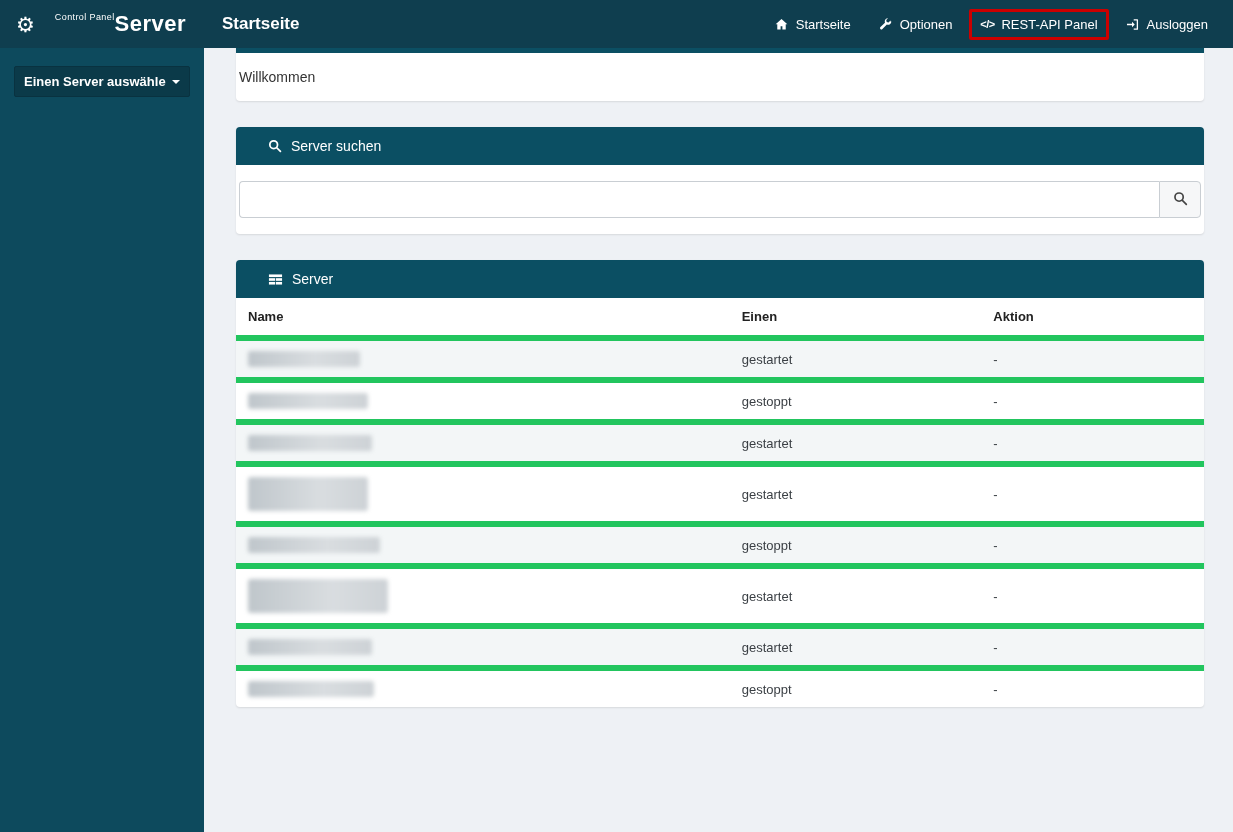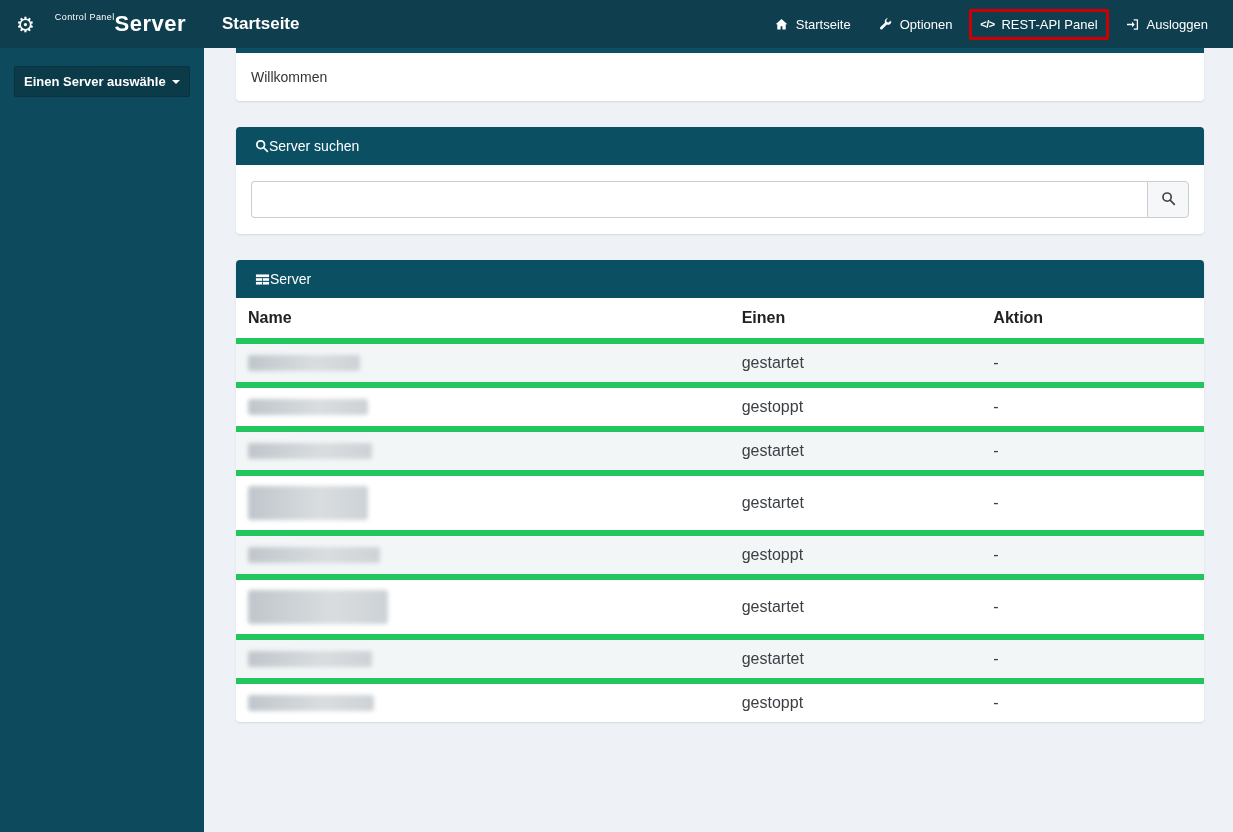--- a/index.html
+++ b/index.html
@@ -38,39 +38,39 @@
     width:176px; background:#0b3a49; color:#fff; border:1px solid #093240;
     border-radius:2px; font-size:13px; font-family:inherit; padding:7px 9px;
     display:flex; align-items:center; cursor:pointer; text-align:left;font-weight:bold;
   }
   .server-select .lbl { flex:1; white-space:nowrap; overflow:hidden; }
   .caret { width:0; height:0; border-left:4px solid transparent; border-right:4px solid transparent; border-top:4px solid #fff; margin-left:4px; }
   
   .main { margin-left:204px; padding:15px 0 30px 32px; }
   .panel { width:968px; background:#fff; border-radius:4px; margin-bottom:26px; box-shadow:0 1px 2px rgba(0,0,0,.10); }
   .panel-header {
-    background:#0b4f63; color:#fff; padding:10px 19px; border-radius:4px 4px 0 0;
-    display:flex; align-items:center; font-size:14px; min-height:38px;
+    background:#0b4f63; color:#fff; padding:10px 32px; border-radius:4px 4px 0 0;
+    display:flex; align-items:center; gap:9px; font-size:14px; min-height:38px;
   }
   .panel-header svg { display:block; }
   .hdr-spacer { flex:1; }
   .hdr-toggle { display:inline-flex; cursor:pointer; padding:2px; }
-  .panel-body { padding:16px 15px; font-size:14px; color:#333;border-radius:22px; }
+  .panel-body { padding:16px 3px; font-size:14px; color:#333;border-radius:22px; }
   
   .input-group { display:flex; }
   .input-group input {
     flex:1; height:37px; border:1px solid #c9ced3; border-right:none;
     border-radius:4px 0 0 4px; padding:0 10px; font-size:14px; font-family:inherit; outline:none;
   }
   .input-group button {
     width:42px; height:37px; background:#f6f7f8; border:1px solid #c9ced3;
     border-radius:0 4px 4px 0; cursor:pointer; display:flex; align-items:center; justify-content:center;
   }
   
-  table { width:100%; border-collapse:collapse; font-size:16px; }
+  table { width:100%; border-collapse:collapse; font-size:13px; }
   th { text-align:left; font-weight:bold; color:#222; padding:11px 12px; }
   td { padding:10px 12px; vertical-align:middle; color:#3a3f44; }
   thead tr { border-bottom:1px solid #dee2e6; }
   tbody tr { border-top:6px solid #22c55e; }
   tbody tr:nth-child(odd) { background:#f3f6f7; }
   th.col-name, td.col-name { width:51%; }
   th.col-status, td.col-status { width:26%; }
   th.col-action, td.col-action { width:23%; }
   .redacted {
     background:linear-gradient(90deg,#bfc6cb,#d9dde0 60%,#cdd2d6);

